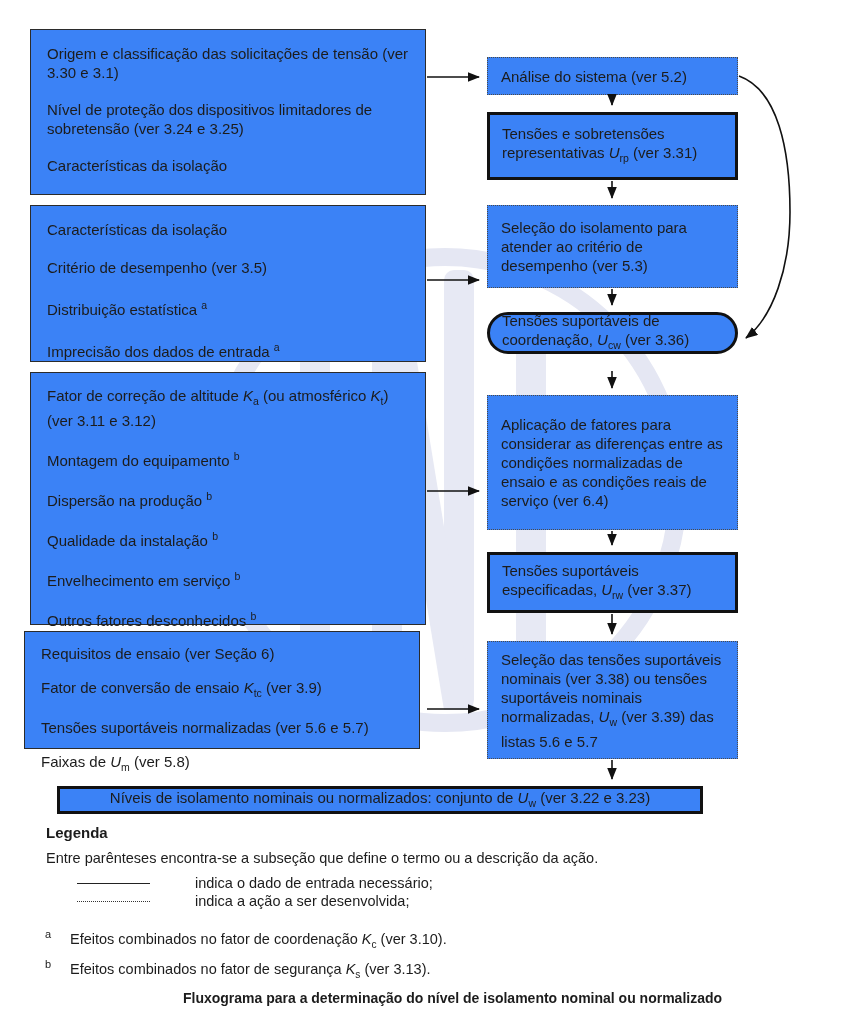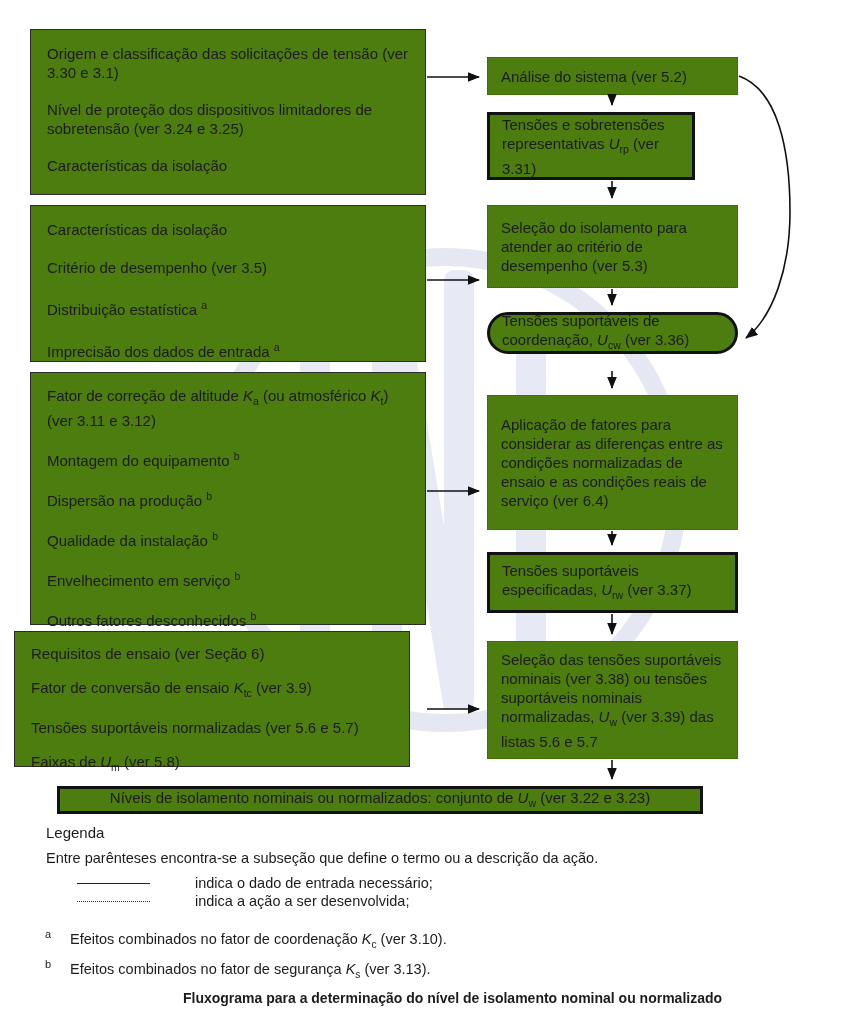--- a/index.html
+++ b/index.html
@@ -1,37 +1,37 @@
 <!DOCTYPE html>
 <html><head>
 <meta charset="utf-8">
 <style>
   html,body{margin:0;padding:0;background:#ffffff;}
   body{width:845px;height:1027px;position:relative;overflow:hidden;
        font-family:"Liberation Sans","DejaVu Sans",sans-serif;color:#1c1c1c;}
   #canvas{position:absolute;left:0;top:0;width:845px;height:1027px;}
   .layer{position:absolute;left:0;top:0;pointer-events:none;}
-  .box{position:absolute;background:#4d7c0f;box-sizing:border-box;font-size:15px;line-height:19px;}
+  .box{position:absolute;background:#3b82f6;box-sizing:border-box;font-size:15px;line-height:19px;}
   .input-box{border:1.5px solid #2b2b2b;padding:14px 16px;}
   .action-box{border:1.5px dotted #4a4a4a;display:flex;align-items:center;padding:6px 10px 6px 13px;}
   .result-box{border:3px solid #111111;display:flex;align-items:center;padding:6px 10px 6px 12px;}
   .input-box p{margin:0 0 18px 0;}
   .input-box p:last-child{margin-bottom:0;}
   #input-box-2 p{margin-bottom:19px;}
   #input-box-3{padding-top:13px;}
   #input-box-3 p{margin-bottom:17px;}
   #input-box-4{padding-top:12px;}
   #input-box-4 p{margin-bottom:15px;}
   #input-box-2 p:last-child,#input-box-3 p:last-child,#input-box-4 p:last-child{margin-bottom:0;}
   .final-box{justify-content:center;text-align:center;padding:2px 8px;}
   sub{font-size:0.70em;}
   sup{font-size:0.70em;}
   .iv{font-style:italic;}
   
-  .legend-title{position:absolute;left:46px;top:824px;font-weight:normal;font-size:15px;}
+  .legend-title{position:absolute;left:46px;top:824px;font-weight:bold;font-size:15px;}
   .legend-intro{position:absolute;left:46px;top:850px;font-size:14.5px;}
   .legend-row{position:absolute;left:77px;height:18px;font-size:14.5px;display:flex;align-items:center;}
   .legend-sample{width:73px;height:0;margin-right:45px;flex:none;}
   .sample-input{border-top:1.6px solid #222;}
   .sample-action{border-top:1.7px dotted #333;}
   .sample-result{border-top:3.5px solid #0e0e0e;}
   .footnote{position:absolute;left:45px;font-size:14.5px;}
   .footnote .fn-marker{display:inline-block;width:25px;font-size:11px;vertical-align:6px;}
   .caption{position:absolute;left:60px;top:990px;width:785px;text-align:center;
            font-weight:bold;font-size:14px;}
@@ -69,32 +69,32 @@
 
   <div class="box input-box" id="input-box-3" style="left:30px;top:372px;width:396px;height:253px;">
     <p><span>Fator de correção de altitude </span><span class="iv">K</span><sub>a</sub><span> (ou atmosférico </span><span class="iv">K</span><sub>t</sub><span>)  (ver 3.11 e 3.12)</span></p>
     <p><span>Montagem do equipamento </span><sup>b</sup></p>
     <p><span>Dispersão na produção </span><sup>b</sup></p>
     <p><span>Qualidade da instalação </span><sup>b</sup></p>
     <p><span>Envelhecimento em serviço </span><sup>b</sup></p>
     <p><span>Outros fatores desconhecidos </span><sup>b</sup></p>
   </div>
 
-  <div class="box input-box" id="input-box-4" style="left:14px;top:631px;width:396px;height:136px;">
+  <div class="box input-box" id="input-box-4" style="left:24px;top:631px;width:396px;height:118px;">
     <p><span>Requisitos de ensaio   (ver Seção 6)</span></p>
     <p><span>Fator de conversão de ensaio </span><span class="iv">K</span><sub>tc</sub><span>  (ver 3.9)</span></p>
     <p><span>Tensões suportáveis normalizadas  (ver 5.6 e 5.7)</span></p>
     <p><span>Faixas de </span><span class="iv">U</span><sub>m</sub><span>  (ver 5.8)</span></p>
   </div>
 
   <div class="box action-box" style="left:487px;top:57px;width:251px;height:38px;">
     <span><span>Análise do sistema (ver 5.2)</span></span>
   </div>
 
-  <div class="box result-box" style="left:487px;top:112px;width:208px;height:68px;">
+  <div class="box result-box" style="left:487px;top:112px;width:251px;height:68px;">
     <span><span>Tensões e sobretensões representativas </span><span class="iv">U</span><sub>rp</sub><span> (ver 3.31)</span></span>
   </div>
 
   <div class="box action-box" style="left:487px;top:205px;width:251px;height:83px;">
     <span><span>Seleção do isolamento para atender ao critério de desempenho (ver 5.3)</span></span>
   </div>
 
   <div class="box result-box" style="left:487px;top:312px;width:251px;height:42px;border-radius:23px;">
     <span><span>Tensões suportáveis de coordenação, </span><span class="iv">U</span><sub>cw</sub><span> (ver 3.36)</span></span>
   </div>

